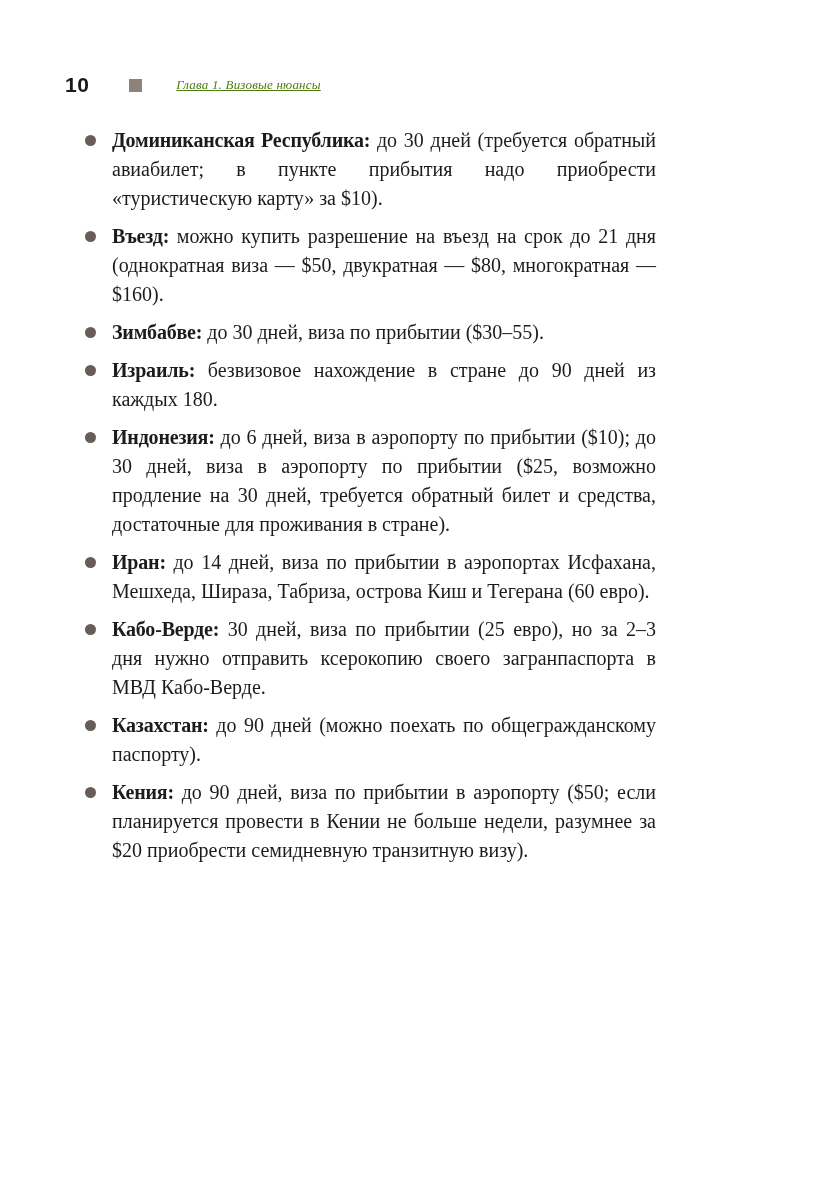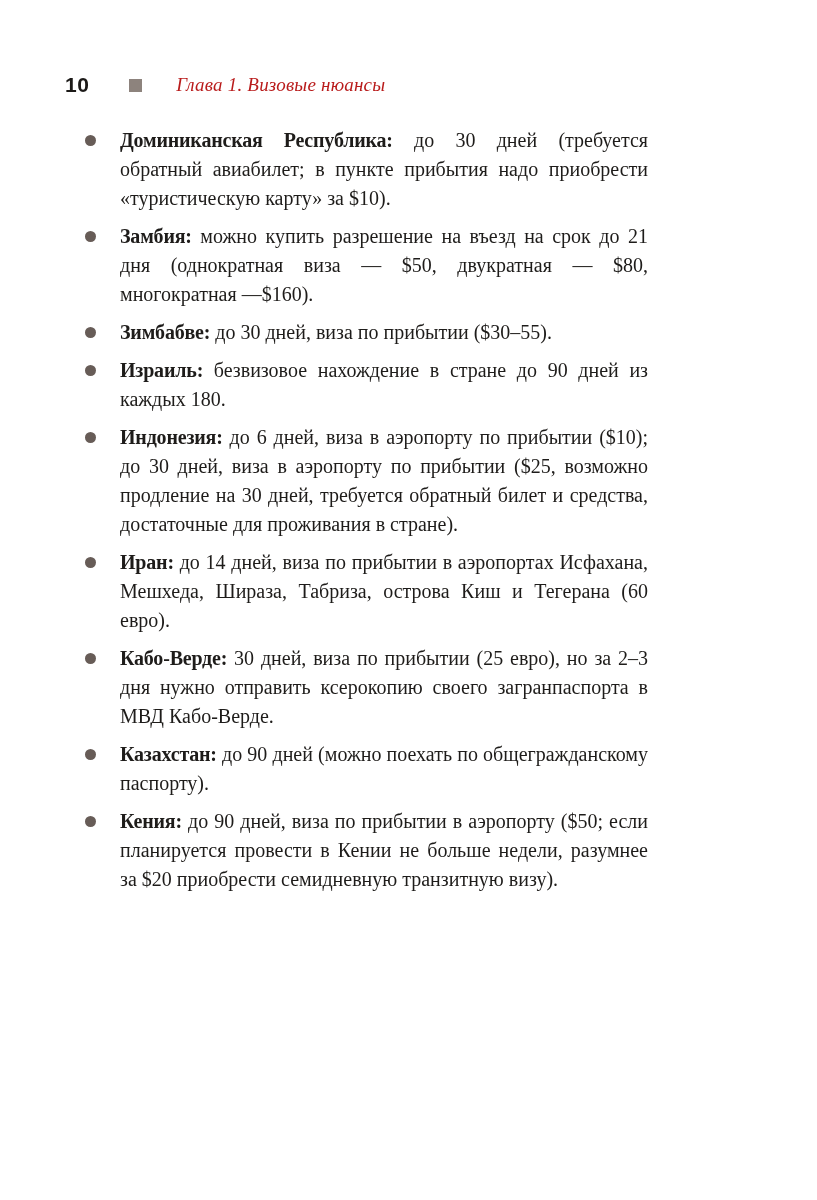--- a/index.html
+++ b/index.html
@@ -38,23 +38,24 @@
   .head-square {
     display: inline-block;
     width: 13px;
     height: 13px;
     background: #8d837d;
     margin-left: 40px;
     margin-right: 34px;
   }
   .chapter {
     font-style: italic;
-    font-size: 19px;
-    color: #b91c1c;
+    font-size: 13px;
+    color: #4d7c0f;
     letter-spacing: 0.2px;
+    text-decoration: underline;
   }
   
   .visa-list {
     list-style: none;
     margin: 0;
     padding: 0 0 0 20px; 
   }
   .visa-item {
     position: relative;
     padding-left: 27px; 
@@ -63,21 +64,21 @@
   .bullet {
     position: absolute;
     left: 0;
     top: 9px;
     width: 11px;
     height: 11px;
     border-radius: 50%;
     background: #675c57;
   }
   .visa-text {
-    margin: 8px;
+    margin: 0;
     font-size: 20px;
     line-height: 1.45;
     text-align: justify;
     color: #1e1c1a;
   }
   .country {
     font-weight: bold;
     letter-spacing: -0.2px;
   }
 </style>
@@ -95,21 +96,21 @@
   <ul class="visa-list">
 
       <li class="visa-item">
         <span class="bullet"></span>
         <p class="visa-text"><span class="country">Доминиканская Республика:</span> <span>до 30 дней (требуется обратный авиабилет; в пункте прибытия надо приобрести «туристическую карту» за $10).</span></p>
       </li>
 
 
       <li class="visa-item">
         <span class="bullet"></span>
-        <p class="visa-text"><span class="country">Замбия:</span> <span>можно купить разрешение на въезд на срок до 21 дня (однократная виза — $50, двукратная — $80, многократная —$160).</span></p>
+        <p class="visa-text"><span class="country">Въезд:</span> <span>можно купить разрешение на въезд на срок до 21 дня (однократная виза — $50, двукратная — $80, многократная —$160).</span></p>
       </li>
 
       <li class="visa-item">
         <span class="bullet"></span>
         <p class="visa-text"><span class="country">Зимбабве:</span> <span>до 30 дней, виза по прибытии ($30–55).</span></p>
       </li>
 
       <li class="visa-item">
         <span class="bullet"></span>
         <p class="visa-text"><span class="country">Израиль:</span> <span>безвизовое нахождение в стране до 90 дней из каждых 180.</span></p>

